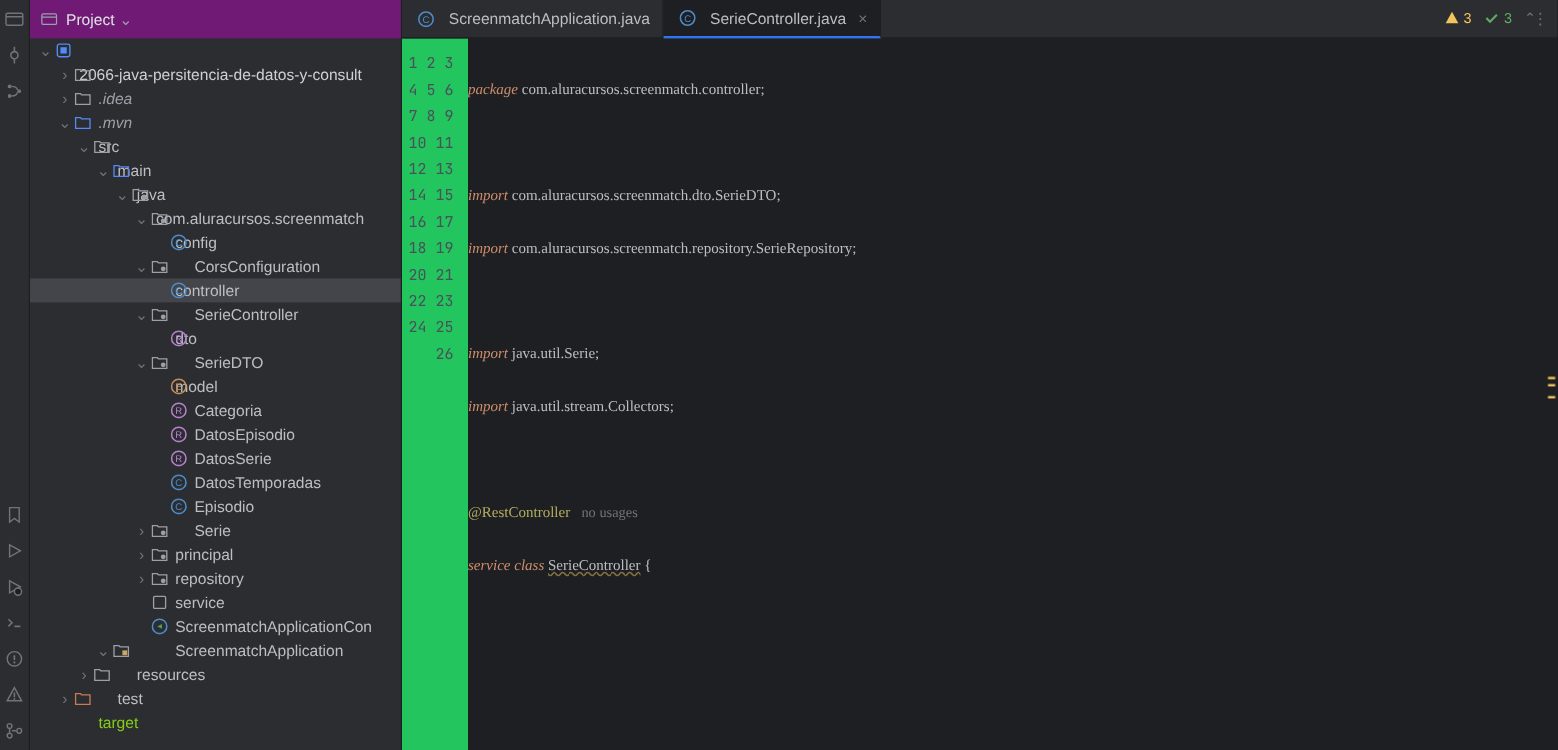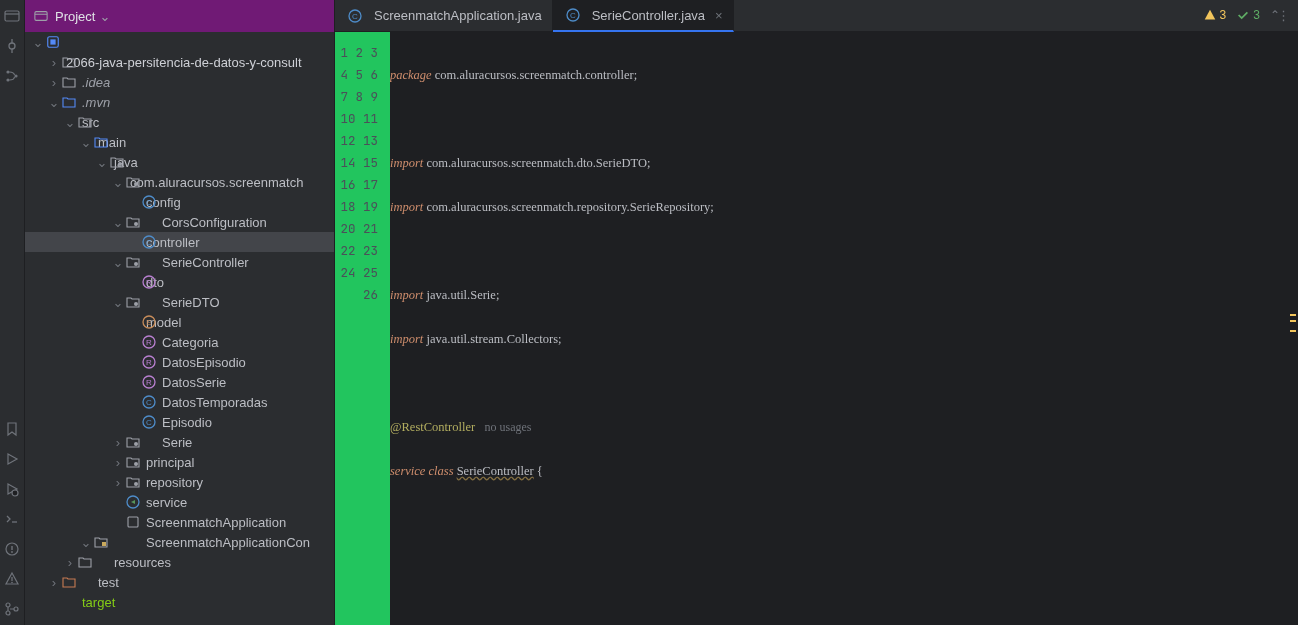--- a/index.html
+++ b/index.html
@@ -361,34 +361,34 @@
               <path d="M1 2h4l1 1h7v8H1z" fill="none" stroke="#9da0a8" stroke-width="1.1"></path>
               <circle cx="10" cy="8" r="2" fill="#9da0a8"></circle>
             </svg>
           </span>
           <span class="label">service</span>
         </div>
       <div class="tree-row" style="padding-left:86px">
           <span class="arrow blank">·</span>
           <span class="ticon">
             <svg width="14" height="14">
+              <rect x="2" y="2" width="10" height="10" rx="1" fill="none" stroke="#9da0a8" stroke-width="1.1"></rect>
+            </svg>
+          </span>
+          <span class="label">ScreenmatchApplicationCon</span>
+        </div>
+      <div class="tree-row" style="padding-left:86px">
+          <span class="arrow blank">·</span>
+          <span class="ticon">
+            <svg width="14" height="14">
               <circle cx="7" cy="7" r="6" fill="none" stroke="#4e8cc9" stroke-width="1.3"></circle>
               <path d="M5 7 L9 5 L9 9 Z" fill="#57965c"></path>
             </svg>
           </span>
           <span class="label">ScreenmatchApplication</span>
-        </div>
-      <div class="tree-row" style="padding-left:86px">
-          <span class="arrow blank">·</span>
-          <span class="ticon">
-            <svg width="14" height="14">
-              <rect x="2" y="2" width="10" height="10" rx="1" fill="none" stroke="#9da0a8" stroke-width="1.1"></rect>
-            </svg>
-          </span>
-          <span class="label">ScreenmatchApplicationCon</span>
         </div>
       <div class="tree-row" style="padding-left:54px">
           <span class="arrow">⌄</span>
           <span class="ticon">
             <svg width="14" height="12">
               <path d="M1 2h4l1 1h7v8H1z" fill="none" stroke="#9da0a8" stroke-width="1.1"></path>
               <rect x="8" y="6" width="4" height="4" fill="#c9a95c"></rect>
             </svg>
           </span>
           <span class="label">resources</span>

